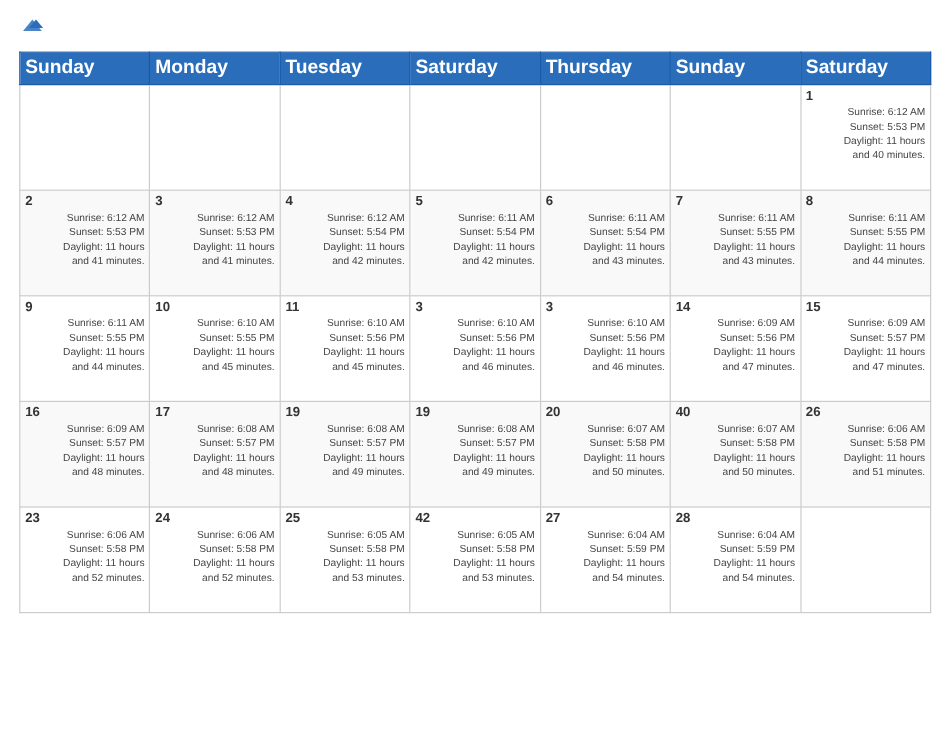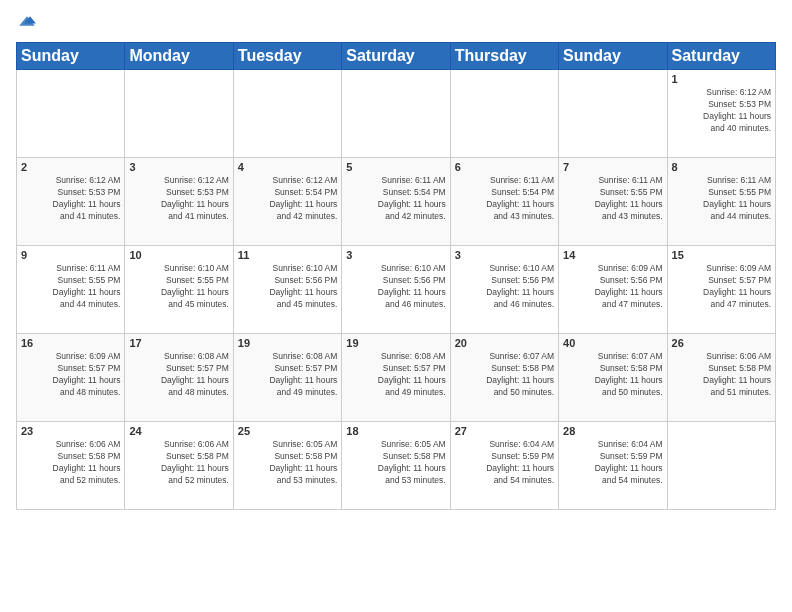--- a/index.html
+++ b/index.html
@@ -317,21 +317,21 @@
 and 52 minutes.</div>
           </td>
           <td>
             <span class="day-number">25</span>
             <div class="day-info" style="white-space: pre-line;">Sunrise: 6:05 AM
 Sunset: 5:58 PM
 Daylight: 11 hours
 and 53 minutes.</div>
           </td>
           <td>
-            <span class="day-number">18</span>
+            <span class="day-number">42</span>
             <div class="day-info" style="white-space: pre-line;">Sunrise: 6:05 AM
 Sunset: 5:58 PM
 Daylight: 11 hours
 and 53 minutes.</div>
           </td>
           <td>
             <span class="day-number">27</span>
             <div class="day-info" style="white-space: pre-line;">Sunrise: 6:04 AM
 Sunset: 5:59 PM
 Daylight: 11 hours

